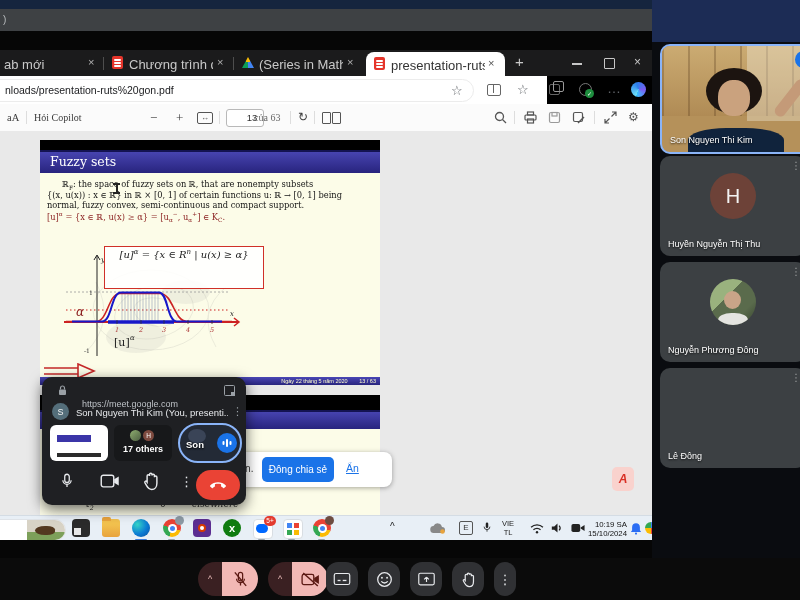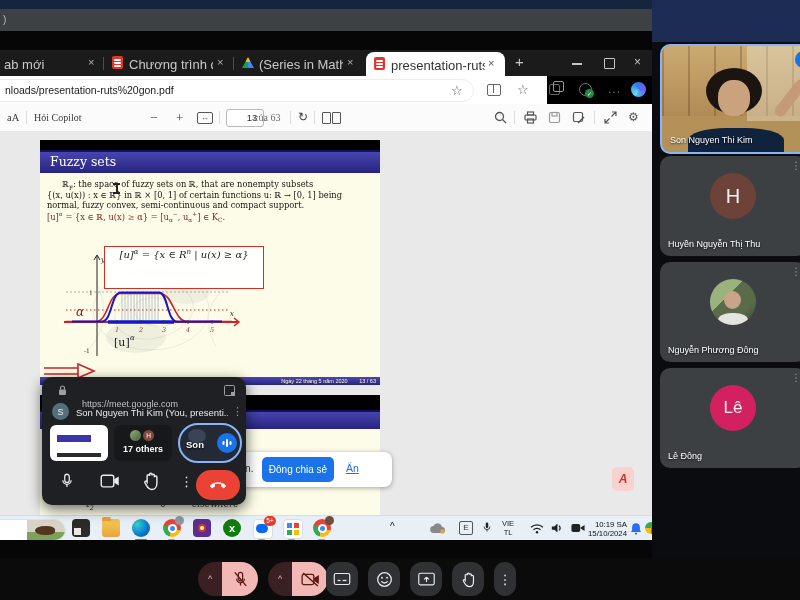--- a/index.html
+++ b/index.html
@@ -464,23 +464,20 @@
       <span class="tile-dots">⋮</span>
       <div class="avatar" style="left:50px;top:17px;width:46px;height:46px;background:linear-gradient(135deg,#9ab27e 0 38%,#5a6b4c 38% 72%,#37442f);overflow:hidden;">
         <i class="abs" style="left:14px;top:12px;width:17px;height:18px;border-radius:50%;background:#c9a488;"></i>
         <i class="abs" style="left:8px;bottom:-4px;width:30px;height:16px;border-radius:45% 45% 0 0;background:#e4e4e0;"></i>
       </div>
       <span class="tile-name">Nguyễn Phương Đông</span>
     </div>
 
     <div class="abs tile" style="top:368px;height:100px;">
       <span class="tile-dots">⋮</span>
-      <div class="avatar flexc" style="left:50px;top:17px;width:46px;height:46px;background:#d3205f;font-size:17px;">
-          <span>Lê</span>
-        </div>
       <span class="tile-name">Lê Đông</span>
     </div>
 
   </div>
 
   <div id="meetbar" class="abs">
     <div class="abs mchev" style="left:198px;"><span>^</span></div>
     <div class="abs mmut flexc" style="left:222px;">
       <svg width="17" height="19" viewBox="0 0 24 26">
           <path d="M12 15a3 3 0 0 0 3-3V6a3 3 0 0 0-6 0v6a3 3 0 0 0 3 3z" fill="none" stroke="#5c1a14" stroke-width="1.8"></path>

